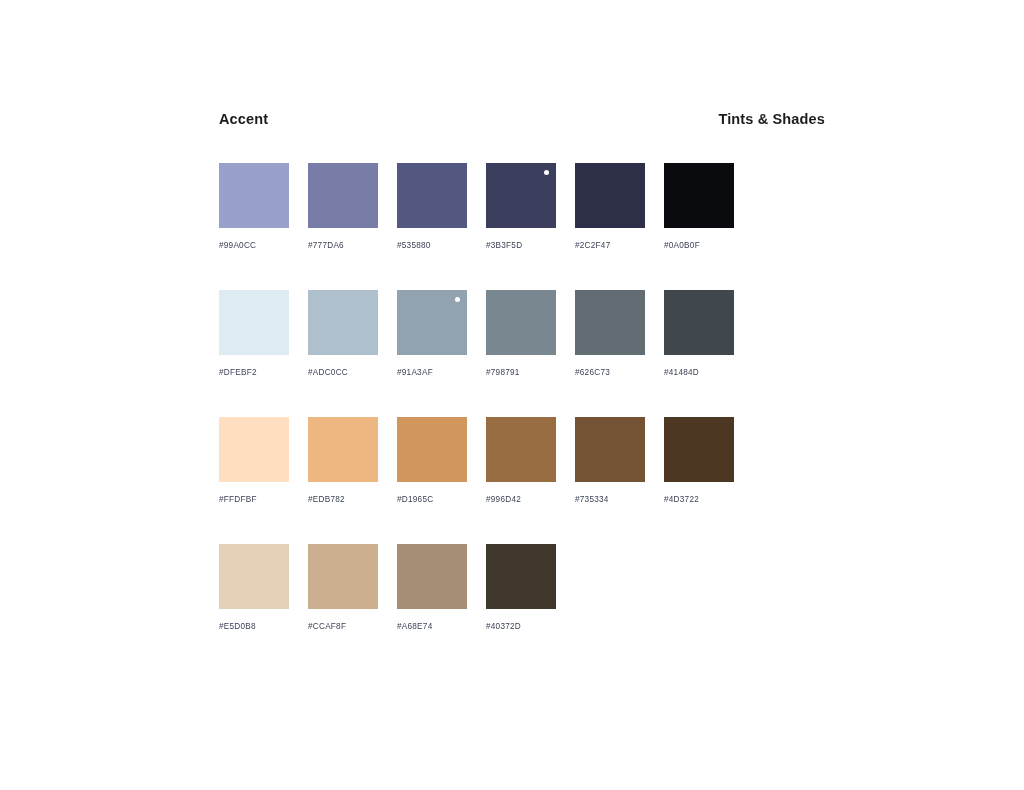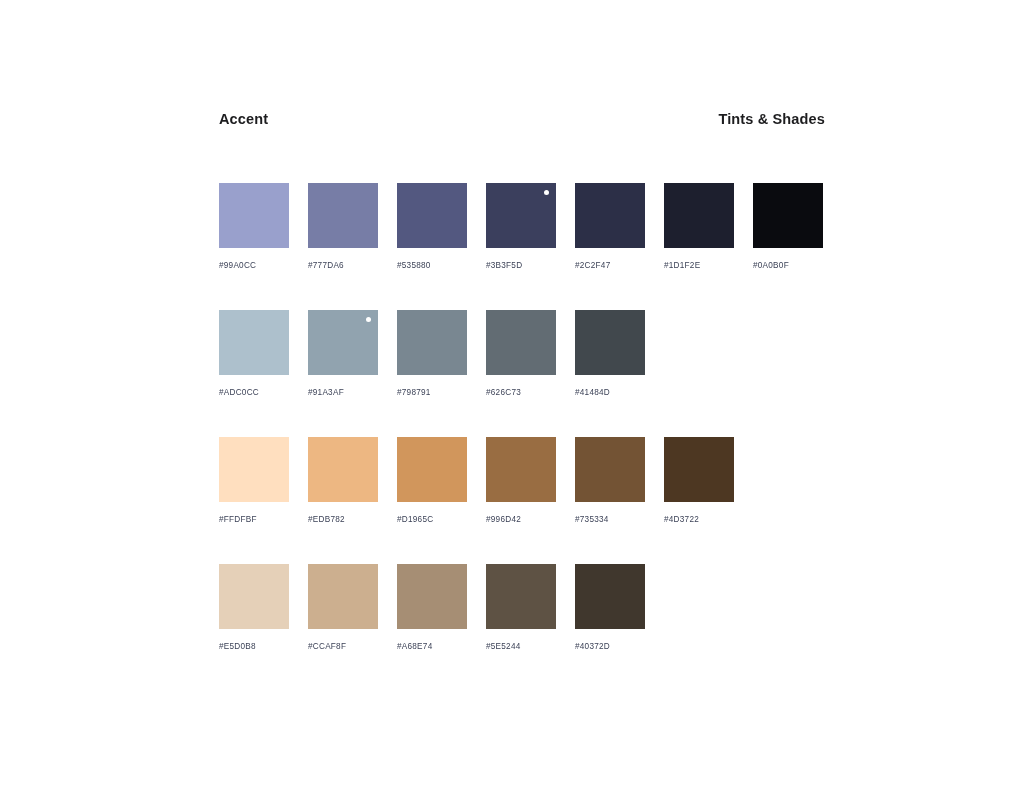--- a/index.html
+++ b/index.html
@@ -43,21 +43,20 @@
   .swatch-grid {
     position: absolute;
     left: 219px;
     top: 163px;
     width: 625px;
   }
 
   .swatch-row {
     display: flex;
     height: 127px;
-    align-items: center;
   }
 
   .swatch-cell {
     width: 70px;
     margin-right: 19px;
     position: relative;
   }
   .swatch-cell:last-child { margin-right: 0; }
 
   .swatch-chip {
@@ -114,29 +113,29 @@
           <div class="swatch-chip" style="background: rgb(59, 63, 93);">
             <span class="base-dot" style="background: rgb(255, 255, 255);"></span>
           </div>
           <div class="swatch-label">#3B3F5D</div>
         </div>
         <div class="swatch-cell">
           <div class="swatch-chip" style="background: rgb(44, 47, 71);"></div>
           <div class="swatch-label">#2C2F47</div>
         </div>
         <div class="swatch-cell">
-          <div class="swatch-chip" style="background: rgb(29, 31, 46);"></div>
-          <div class="swatch-label">#1D1F2E</div>
-        </div>
-        <div class="swatch-cell">
           <div class="swatch-chip" style="background: rgb(10, 11, 15);"></div>
           <div class="swatch-label">#0A0B0F</div>
         </div>
       </div>
       <div class="swatch-row">
+        <div class="swatch-cell">
+          <div class="swatch-chip" style="background: rgb(223, 235, 242);"></div>
+          <div class="swatch-label">#DFEBF2</div>
+        </div>
         <div class="swatch-cell">
           <div class="swatch-chip" style="background: rgb(173, 192, 204);"></div>
           <div class="swatch-label">#ADC0CC</div>
         </div>
         <div class="swatch-cell">
           <div class="swatch-chip" style="background: rgb(145, 163, 175);">
             <span class="base-dot" style="background: rgb(255, 255, 255);"></span>
           </div>
           <div class="swatch-label">#91A3AF</div>
         </div>
@@ -186,23 +185,19 @@
         </div>
         <div class="swatch-cell">
           <div class="swatch-chip" style="background: rgb(204, 175, 143);"></div>
           <div class="swatch-label">#CCAF8F</div>
         </div>
         <div class="swatch-cell">
           <div class="swatch-chip" style="background: rgb(166, 142, 116);"></div>
           <div class="swatch-label">#A68E74</div>
         </div>
         <div class="swatch-cell">
-          <div class="swatch-chip" style="background: rgb(94, 82, 68);"></div>
-          <div class="swatch-label">#5E5244</div>
-        </div>
-        <div class="swatch-cell">
           <div class="swatch-chip" style="background: rgb(64, 55, 45);"></div>
           <div class="swatch-label">#40372D</div>
         </div>
       </div>
     </div>
 
 </div>
 
 </body></html>

